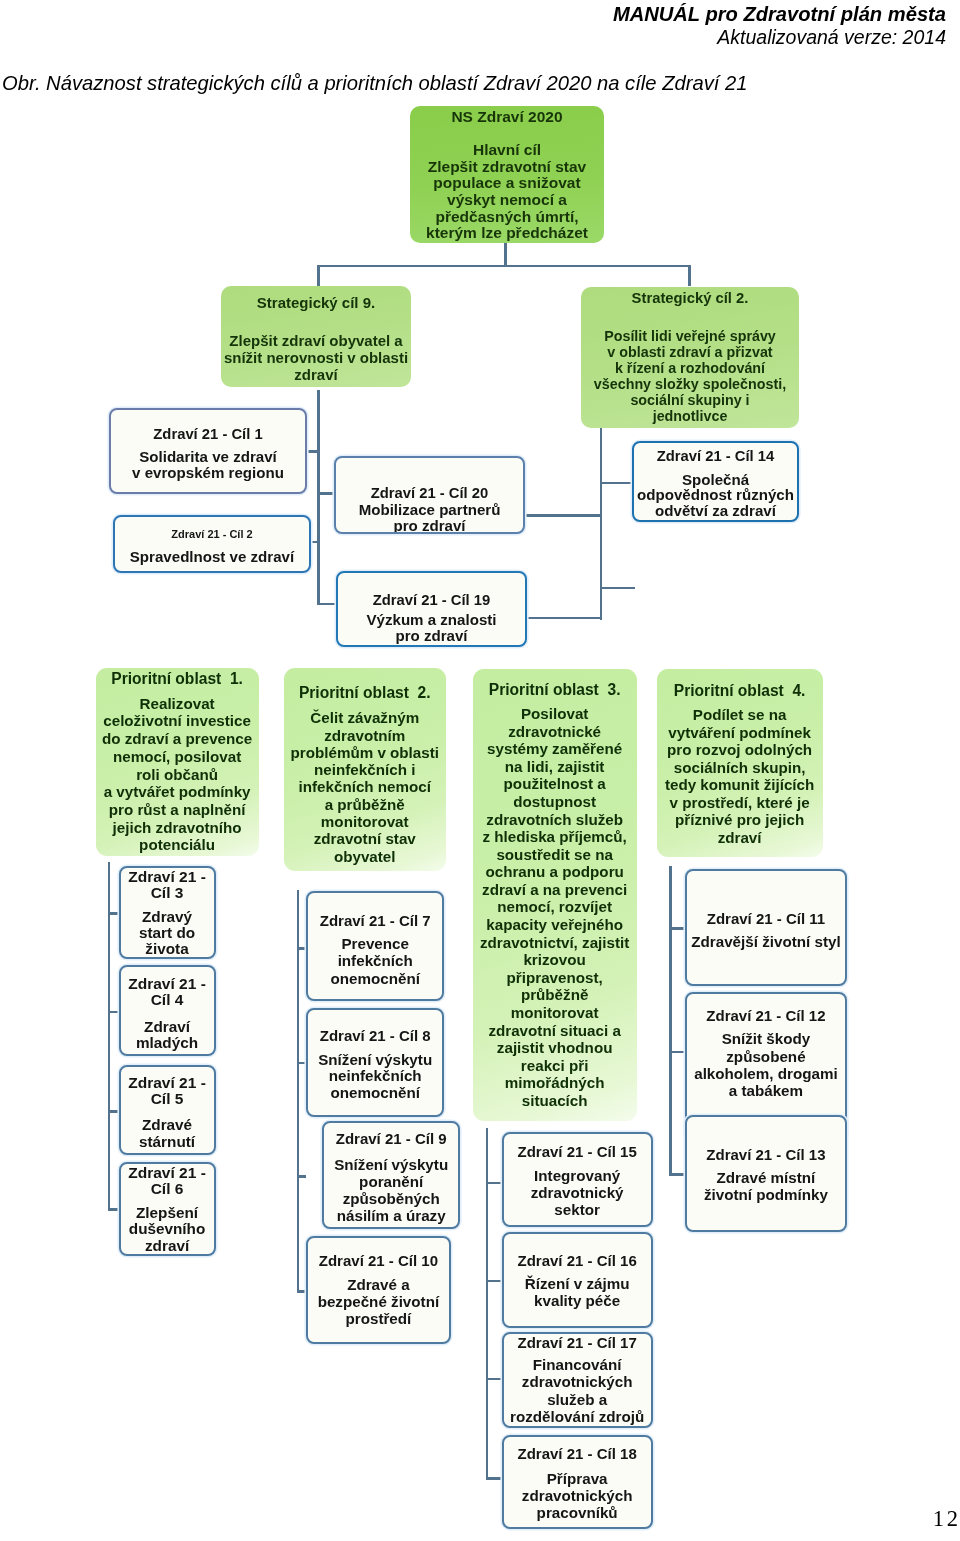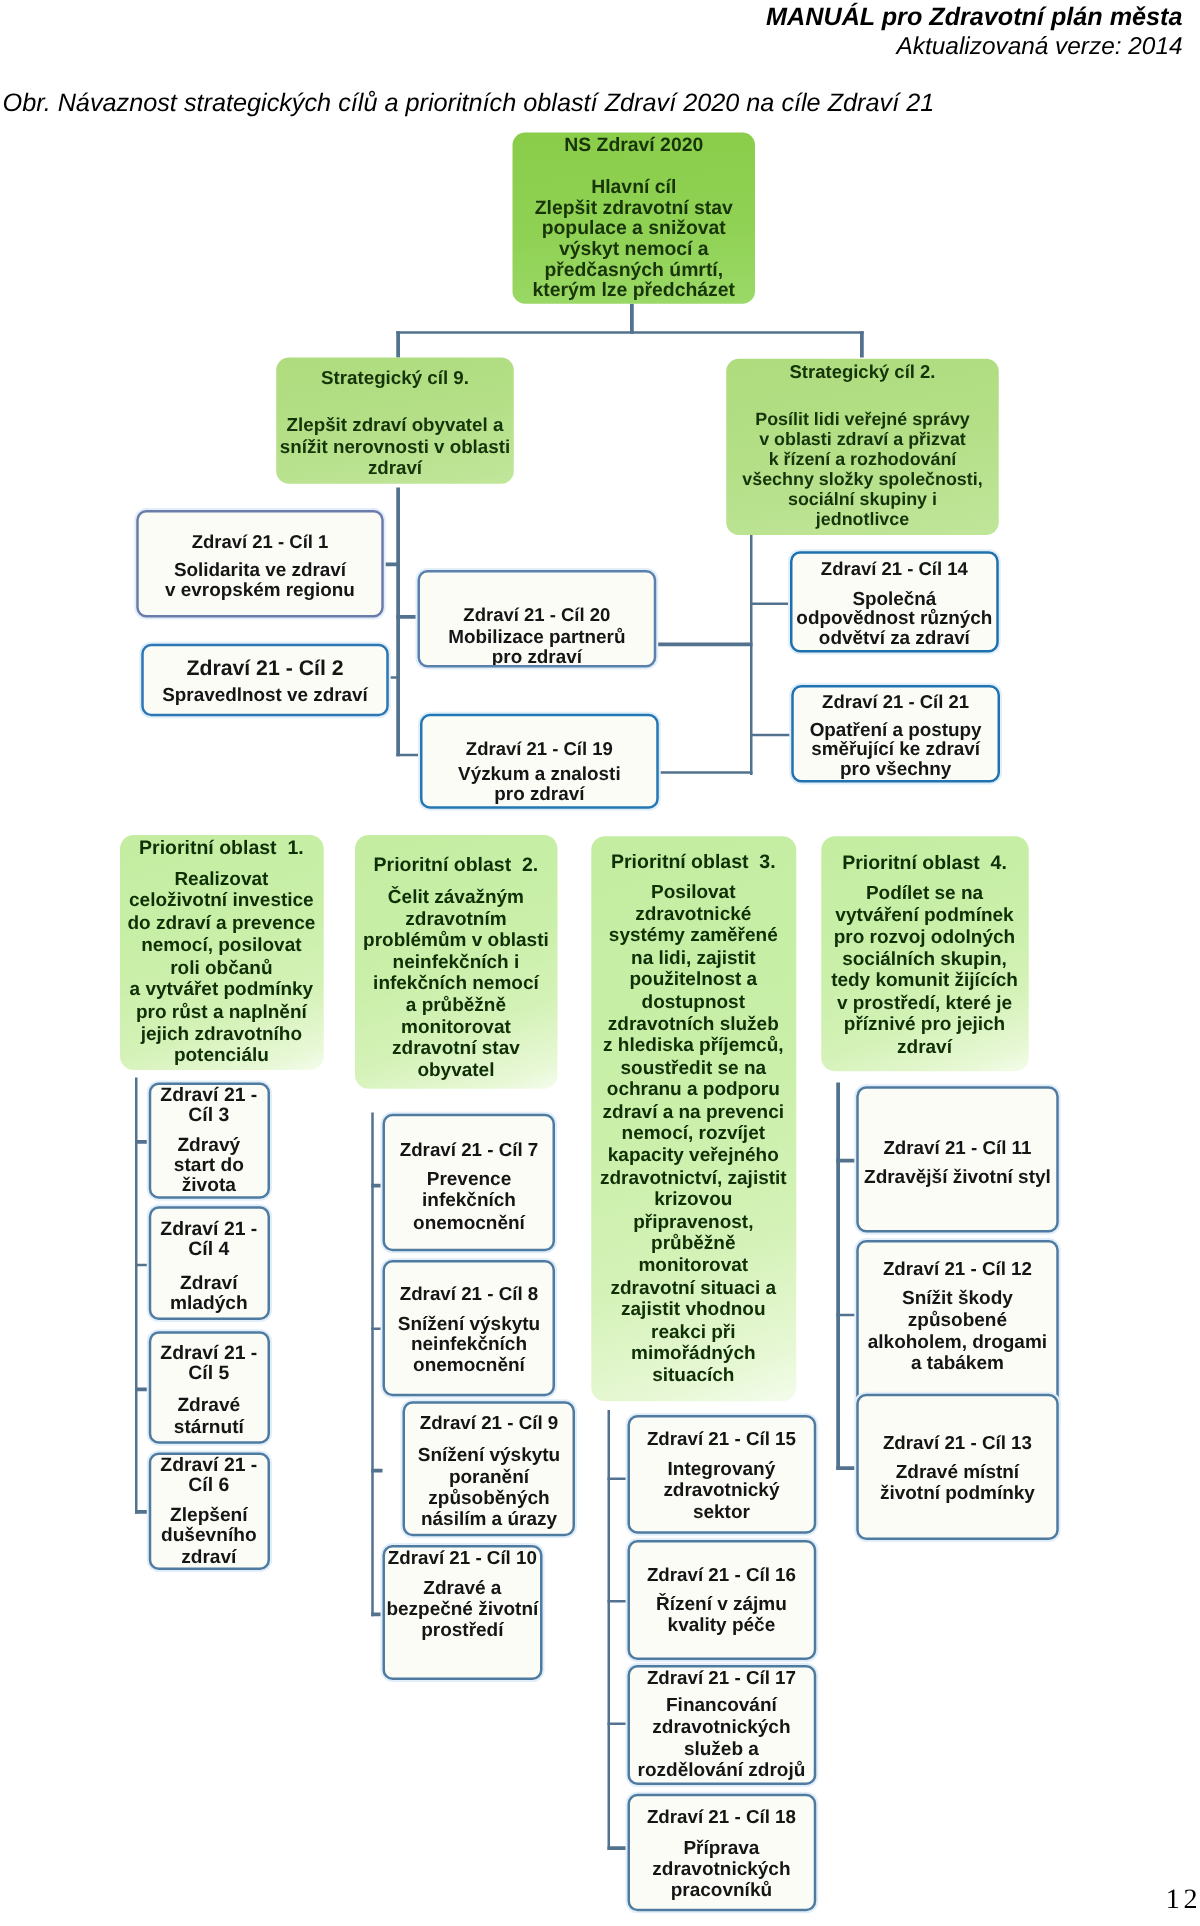--- a/index.html
+++ b/index.html
@@ -101,21 +101,21 @@
       <div>sociální skupiny i</div>
       <div>jednotlivce</div>
     </div>
     <div class="node blue topanchor" style="left: 109px; top: 408px; width: 198px; height: 86px; font-size: 15.1px; line-height: 16.4px; padding-top: 14.87px; border-color: rgb(107, 124, 171);">
       <div class="ttl" style="line-height: 19px; font-size: 14.8px;">Zdraví 21 - Cíl 1</div>
       <div class="gap" style="height: 5.2px;"></div>
       <div>Solidarita ve zdraví</div>
       <div>v evropském regionu</div>
     </div>
     <div class="node blue topanchor" style="left: 113px; top: 515px; width: 198px; height: 58px; font-size: 15.1px; line-height: 16.4px; padding-top: 8.77px; border-color: rgb(45, 118, 180);">
-      <div class="ttl" style="line-height: 17px; font-size: 17px;">Zdraví 21 - Cíl 2</div>
+      <div class="ttl" style="line-height: 17px; font-size: 11px;">Zdraví 21 - Cíl 2</div>
       <div class="gap" style="height: 6px;"></div>
       <div>Spravedlnost ve zdraví</div>
     </div>
     <div class="node blue topanchor" style="left: 334px; top: 456px; width: 191px; height: 78px; font-size: 15.1px; line-height: 16.1px; padding-top: 26.87px; border-color: rgb(91, 128, 172);">
       <div class="ttl" style="line-height: 17px; font-size: 14.8px;">Zdraví 21 - Cíl 20</div>
       <div class="gap"></div>
       <div>Mobilizace partnerů</div>
       <div>pro zdraví</div>
     </div>
     <div class="node blue topanchor" style="left: 336px; top: 571px; width: 191px; height: 76px; font-size: 15.1px; line-height: 16.7px; padding-top: 19.27px; border-color: rgb(34, 119, 181);">
@@ -123,27 +123,20 @@
       <div class="gap" style="height: 6.05px;"></div>
       <div>Výzkum a znalosti</div>
       <div>pro zdraví</div>
     </div>
     <div class="node blue topanchor" style="left: 632px; top: 441px; width: 167px; height: 81px; font-size: 15.1px; line-height: 15.8px; padding-top: 5.37px; border-color: rgb(28, 113, 174);">
       <div class="ttl" style="line-height: 17px; font-size: 14.8px;">Zdraví 21 - Cíl 14</div>
       <div class="gap" style="height: 6.3px;"></div>
       <div>Společná</div>
       <div>odpovědnost různých</div>
       <div>odvětví za zdraví</div>
-    </div>
-    <div class="node blue topanchor" style="left: 633px; top: 548px; width: 167px; height: 78px; font-size: 15.1px; line-height: 15.5px; padding-top: 4.47px; border-color: rgb(30, 115, 176);">
-      <div class="ttl" style="line-height: 17px; font-size: 14.8px;">Zdraví 21 - Cíl 21</div>
-      <div class="gap" style="height: 5.25px;"></div>
-      <div>Opatření a postupy</div>
-      <div>směřující ke zdraví</div>
-      <div>pro všechny</div>
     </div>
     <div class="node pgreen topanchor" style="left: 95.6px; top: 667.5px; width: 163px; height: 188.3px; font-size: 15.2px; line-height: 17.7px; padding-top: 2.29px;">
       <div class="ttl" style="line-height: 17px; font-size: 15.6px;">Prioritní oblast  1.</div>
       <div class="gap" style="height: 7.99px;"></div>
       <div>Realizovat</div>
       <div>celoživotní investice</div>
       <div>do zdraví a prevence</div>
       <div>nemocí, posilovat</div>
       <div>roli občanů</div>
       <div>a vytvářet podmínky</div>
@@ -248,21 +241,21 @@
       <div>onemocnění</div>
     </div>
     <div class="node blue topanchor" style="left: 305.9px; top: 1121.4px; width: 138.6px; height: 107.5px; font-size: 15.2px; line-height: 17px; padding-top: 7.1px; border-color: rgb(79, 123, 160); margin-left: 16px;">
       <div class="ttl" style="line-height: 17px; font-size: 15px;">Zdraví 21 - Cíl 9</div>
       <div class="gap" style="height: 8.43px;"></div>
       <div>Snížení výskytu</div>
       <div>poranění</div>
       <div>způsoběných</div>
       <div>násilím a úrazy</div>
     </div>
-    <div class="node blue topanchor" style="left: 305.9px; top: 1235.5px; width: 128px; height: 108.9px; font-size: 15.2px; line-height: 17px; padding-top: 0; border-color: rgb(79, 123, 160);">
+    <div class="node blue topanchor" style="left: 305.9px; top: 1235.5px; width: 145px; height: 108.9px; font-size: 15.2px; line-height: 17px; padding-top: 14px; border-color: rgb(79, 123, 160);">
       <div class="ttl" style="line-height: 17px; font-size: 15px;">Zdraví 21 - Cíl 10</div>
       <div class="gap" style="height: 7.93px;"></div>
       <div>Zdravé a</div>
       <div>bezpečné životní</div>
       <div>prostředí</div>
     </div>
     <div class="node blue topanchor" style="left: 501.7px; top: 1131.7px; width: 150.9px; height: 95.6px; font-size: 15.2px; line-height: 16.8px; padding-top: 9.7px; border-color: rgb(79, 123, 160);">
       <div class="ttl" style="line-height: 17px; font-size: 15px;">Zdraví 21 - Cíl 15</div>
       <div class="gap" style="height: 7.83px;"></div>
       <div>Integrovaný</div>

